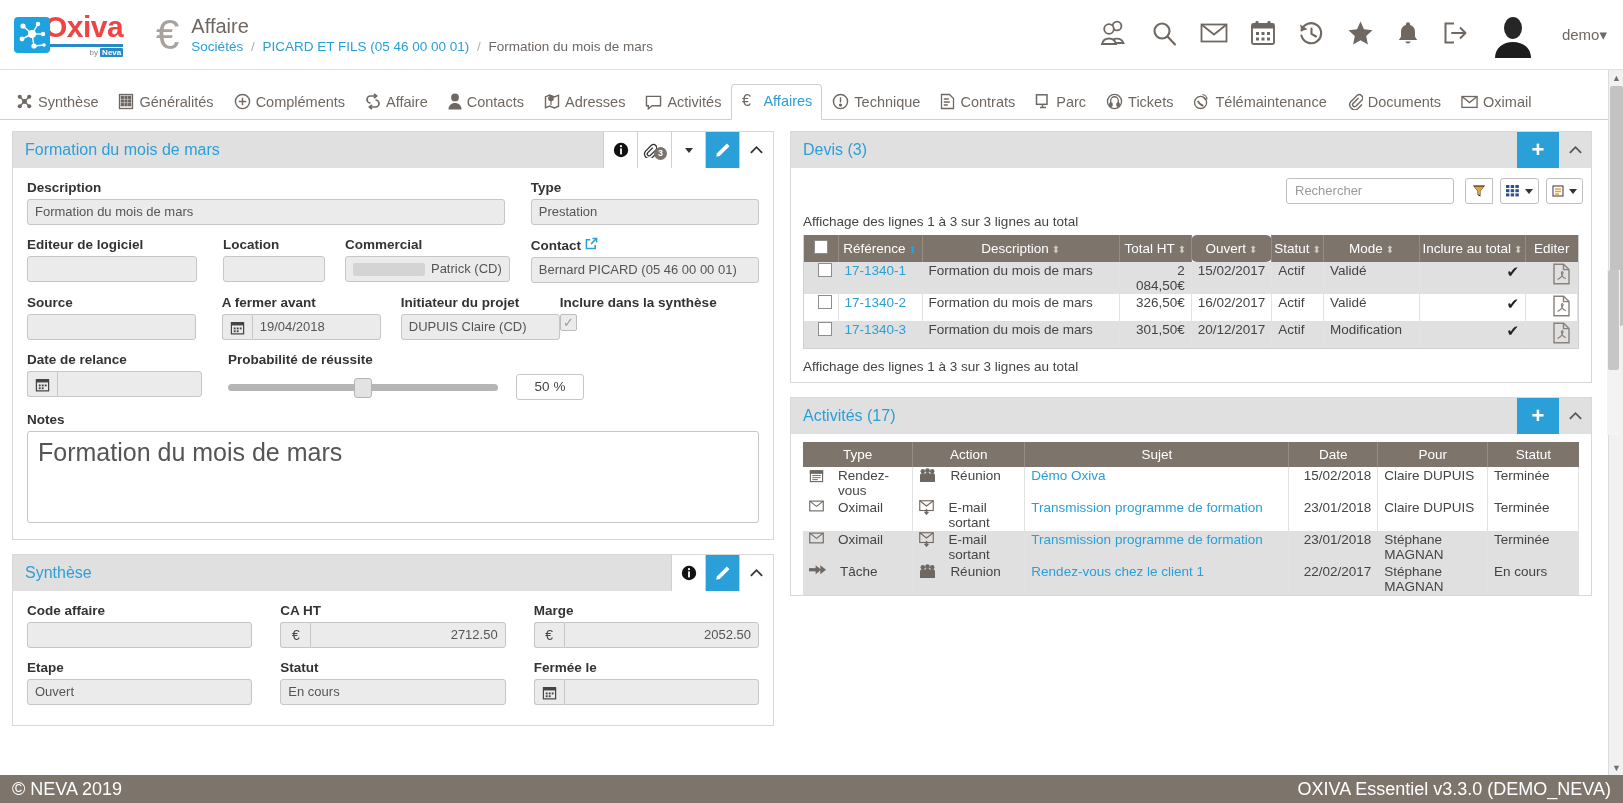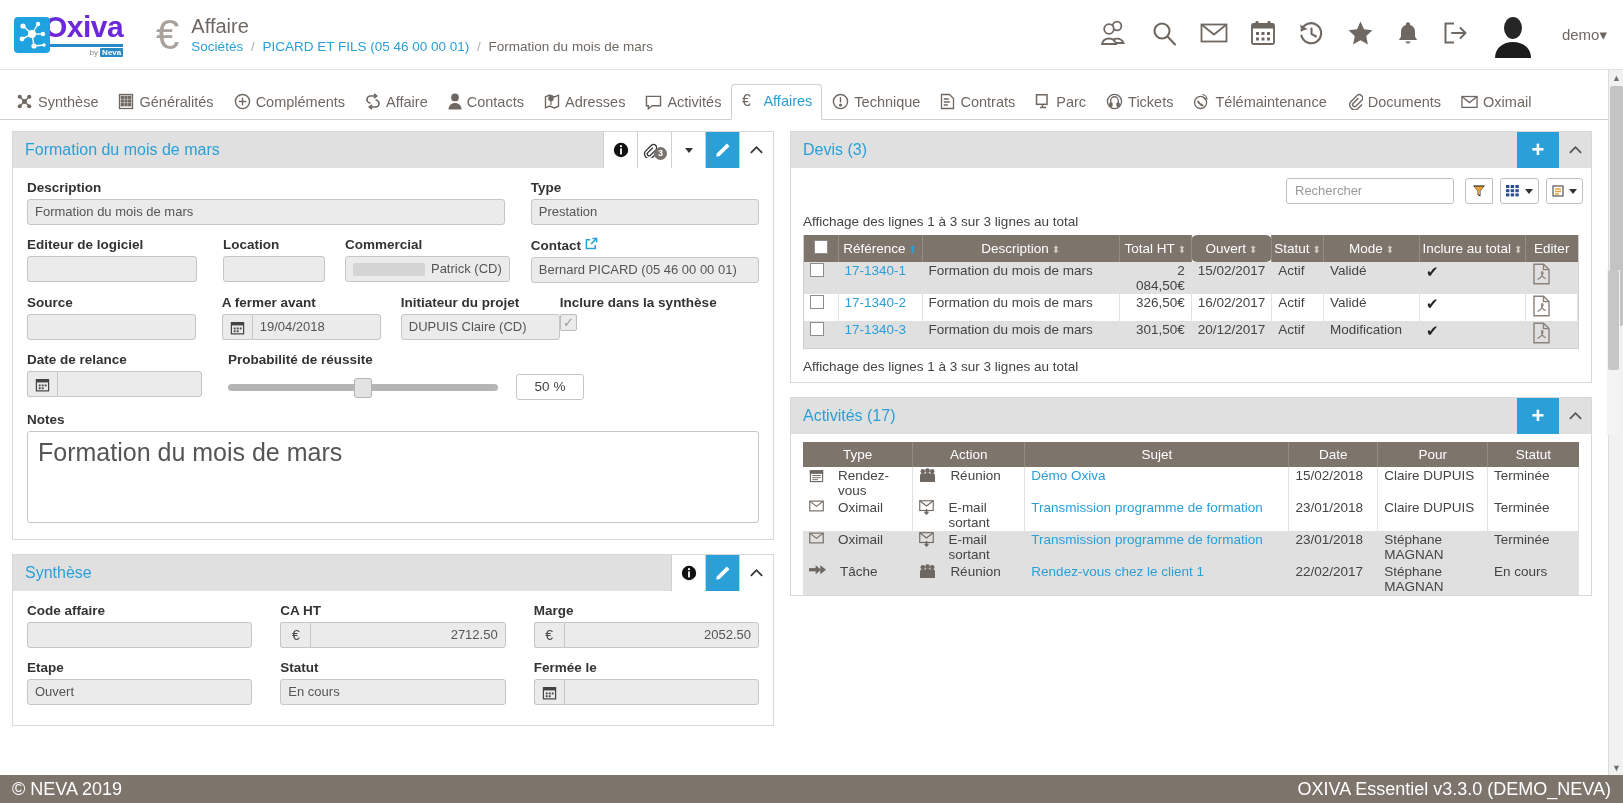--- a/index.html
+++ b/index.html
@@ -22,21 +22,21 @@
     display: flex; align-items: center;
   }
   .logo-wrap { display: flex; align-items: center; padding-left: 14px; width: 140px; }
   .logo-mark {
     width: 36px; height: 36px; background: #1fa3e0; border-radius: 4px;
     position: relative; flex: none;
   }
   .logo-mark svg { position: absolute; top: 2px; left: 2px; }
   .logo-text { margin-left: -6px; }
   .logo-text .brand {
-    font-size: 30px; font-weight: bold; color: #6d28d9; letter-spacing: -0.5px;
+    font-size: 30px; font-weight: bold; color: #ef4444; letter-spacing: -0.5px;
     line-height: 1; font-family: "Liberation Sans", sans-serif;
   }
   .logo-text .brand-underline { height: 3px; background: #2789c6; margin-top: 2px; }
   .logo-text .by {
     font-size: 8px; color: #888; text-align: right; margin-top: 1px;
   }
   .logo-text .by b { background: #2789c6; color: #fff; padding: 0 2px; border-radius: 1px; }
 
   .euro-icon {
     font-size: 42px; color: #a9a29c; margin-left: 16px; margin-right: 12px;
@@ -183,21 +183,21 @@
     border-right: 1px solid #968c83; text-align: center; white-space: nowrap;
     position: relative; cursor: pointer;
   }
   table.grid th:last-child { border-right: none; }
   table.grid td {
     padding: 1px 6px; border-right: 1px solid #e2e2e2; color: #444;
     vertical-align: top;
   }
   table.grid tbody tr { background: #fff; }
   table.grid tbody tr.alt { background: #e0e0e0; }
-  table.grid td.c { text-align: left; }
+  table.grid td.c { text-align: right; }
   table.grid td.r { text-align: right; }
   table.grid a { color: #2a9fd8; text-decoration: none; }
   .sortarrow { display: inline-block; margin-left: 3px; color: #cfc9c3; font-size: 10px; }
   .sortarrow.act { color: #2a9fd8; }
   .cellchk {
     width: 14px; height: 14px; border: 1px solid #8d8d8d; background: #fff; display: inline-block;
   }
   .pdf-ic { color: #8a817a; }
   .check { font-size: 15px; color: #222; }
   .grid-wrap-devis { border: 1px solid #d0d0d0; border-top: none; margin: 0 12px; }

